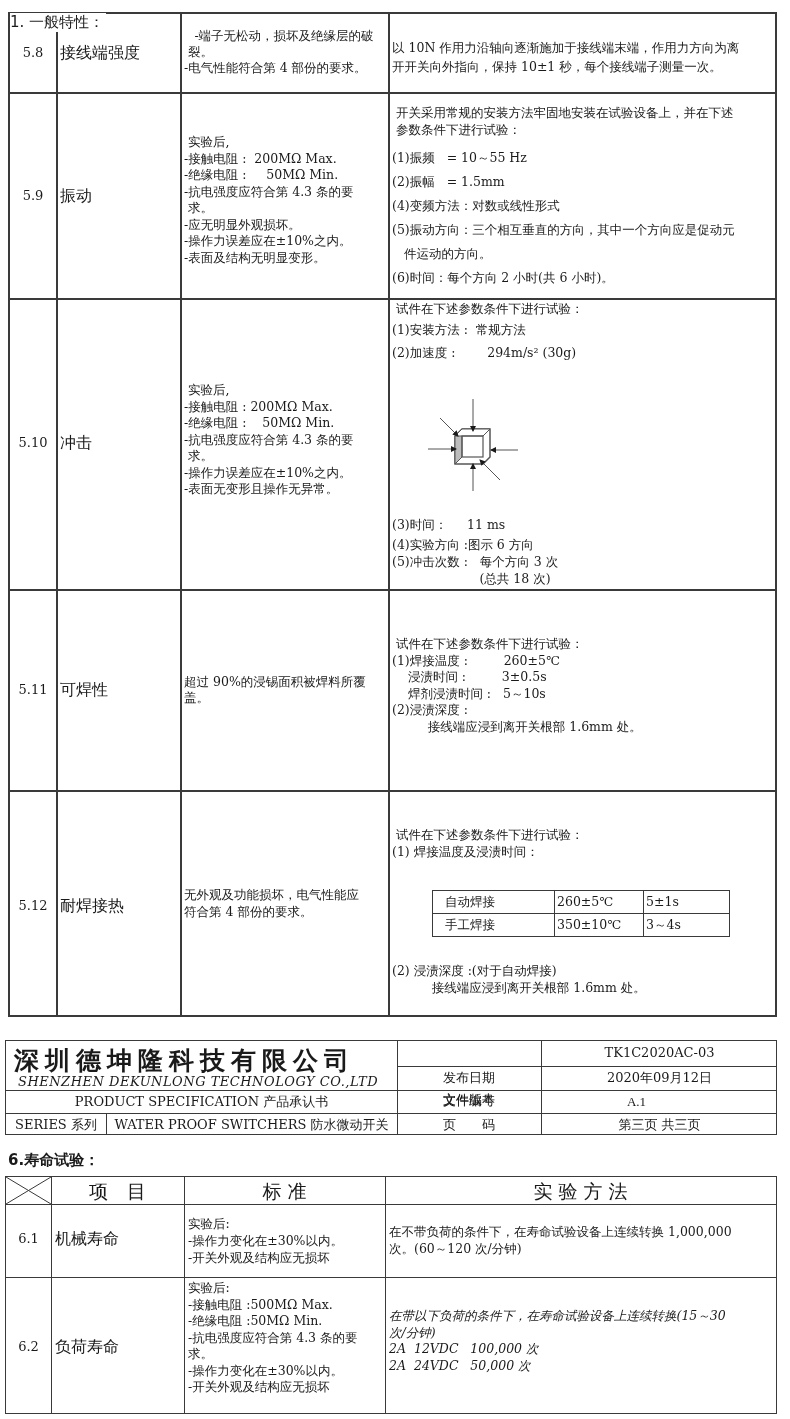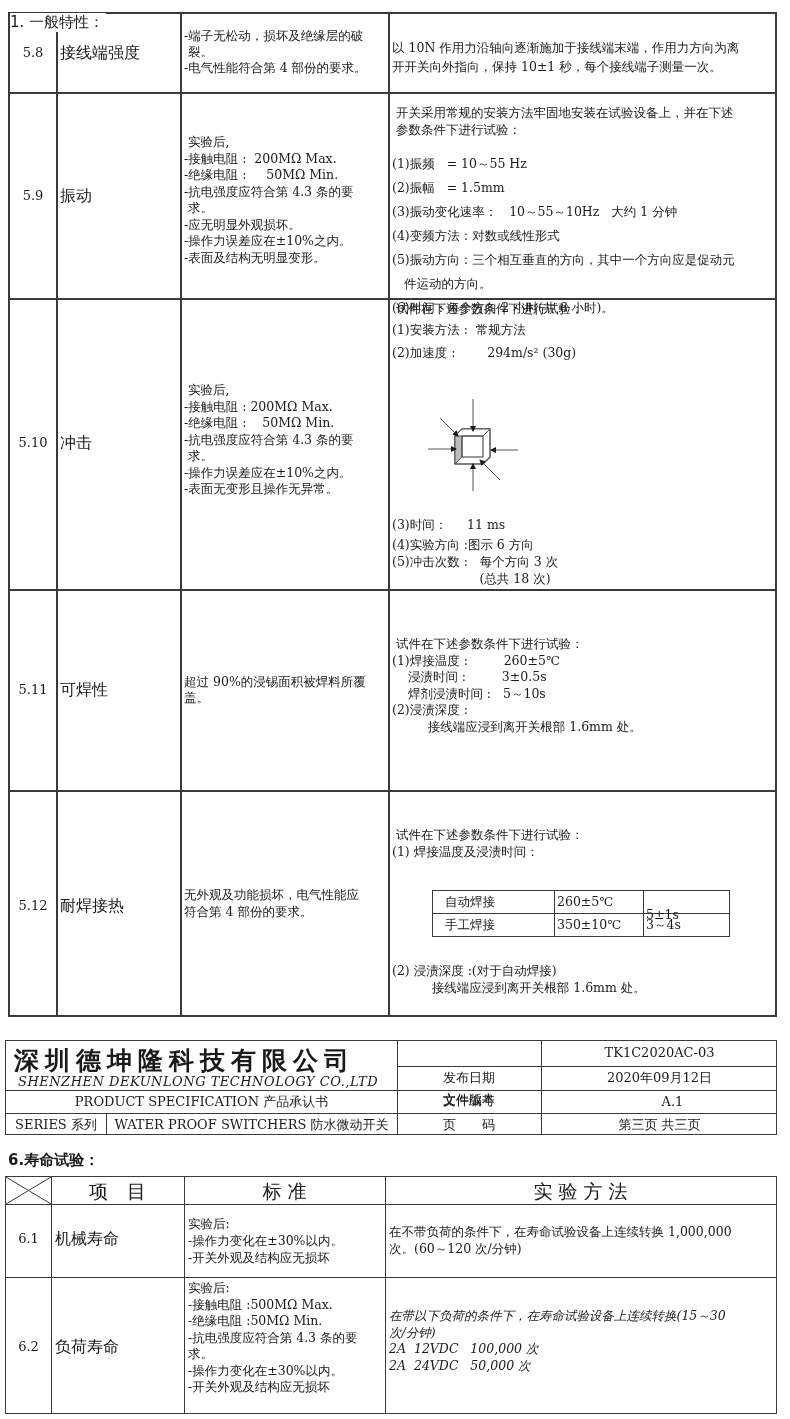--- a/index.html
+++ b/index.html
@@ -45,21 +45,21 @@
   <div class="hline" style="top:78px"></div>
   <div class="hline" style="top:284px"></div>
   <div class="hline" style="top:575px"></div>
   <div class="hline" style="top:776px"></div>
 
   <div class="section-title" style="left:0px; top:-1px; background:#fff; padding-right:2px;">1. 一般特性：</div>
 
   <div class="num" style="top:31px">5.8</div>
   <div class="item" style="top:29px">接线端强度</div>
   <div class="std" style="top:14px">
-    <div style="white-space: pre;">-端子无松动，损坏及绝缘层的破</div>
+    <div style="white-space: pre; text-align: center;">-端子无松动，损坏及绝缘层的破</div>
     <div style="white-space: pre;"> 裂。</div>
     <div style="white-space: pre;">-电气性能符合第 4 部份的要求。</div>
   </div>
   <div class="meth" style="top:24px; line-height:19px;">
     <div style="white-space: pre;">以 10N 作用力沿轴向逐渐施加于接线端末端，作用力方向为离</div>
     <div style="white-space: pre;">开开关向外指向，保持 10±1 秒，每个接线端子测量一次。</div>
   </div>
 
   <div class="num" style="top:174px">5.9</div>
   <div class="item" style="top:172px">振动</div>
@@ -68,24 +68,23 @@
     <div style="white-space: pre;">-接触电阻 :  200MΩ Max.</div>
     <div style="white-space: pre;">-绝缘电阻 :     50MΩ Min.</div>
     <div style="white-space: pre;">-抗电强度应符合第 4.3 条的要</div>
     <div style="white-space: pre;"> 求。</div>
     <div style="white-space: pre;">-应无明显外观损坏。</div>
     <div style="white-space: pre;">-操作力误差应在±10%之内。</div>
     <div style="white-space: pre;">-表面及结构无明显变形。</div>
   </div>
   <div class="meth" style="top:80px; line-height:24px;">
     <div style="line-height: 17px; white-space: pre; margin-top: 10px;"> 开关采用常规的安装方法牢固地安装在试验设备上，并在下述</div>
-    <div style="line-height: 17px; margin-bottom: 14px; white-space: pre;"> 参数条件下进行试验：</div>
+    <div style="line-height: 17px; margin-bottom: 8px; white-space: pre;"> 参数条件下进行试验：</div>
     <div style="white-space: pre;">(1)振频   = 10～55 Hz</div>
     <div style="white-space: pre;">(2)振幅   = 1.5mm</div>
-    <div style="white-space: pre;">(3)振动变化速率：   10～55～10Hz   大约 1 分钟</div>
     <div style="white-space: pre;">(4)变频方法：对数或线性形式</div>
     <div style="white-space: pre;">(5)振动方向：三个相互垂直的方向，其中一个方向应是促动元</div>
     <div style="white-space: pre;">   件运动的方向。</div>
     <div style="white-space: pre;">(6)时间：每个方向 2 小时(共 6 小时)。</div>
   </div>
 
   <div class="num" style="top:421px">5.10</div>
   <div class="item" style="top:419px">冲击</div>
   <div class="std" style="top:368px; line-height:16.5px;">
     <div style="white-space: pre;"> 实验后,</div>
@@ -153,21 +152,21 @@
     <div style="white-space: pre;"> 试件在下述参数条件下进行试验：</div>
     <div style="white-space: pre;">(1) 焊接温度及浸渍时间：</div>
   </div>
 
   <div class="abs" style="left:422px; top:876px; width:298px; height:47px; border:1.5px solid #3a3a3a; font-size:12.5px;">
     <div class="abs" style="left:0; right:0; top:22px; border-top:1px solid #3a3a3a;"></div>
     <div class="abs" style="top:0; bottom:0; left:121px; border-left:1px solid #3a3a3a;"></div>
     <div class="abs" style="top:0; bottom:0; left:210px; border-left:1px solid #3a3a3a;"></div>
     <div class="abs" style="left:12px; top:3px;">自动焊接</div>
     <div class="abs" style="left:124px; top:3px;">260±5℃</div>
-    <div class="abs" style="left:213px; top:16px;">5±1s</div>
+    <div class="abs" style="left:213px; top:3px;">5±1s</div>
     <div class="abs" style="left:12px; top:26px;">手工焊接</div>
     <div class="abs" style="left:124px; top:26px;">350±10℃</div>
     <div class="abs" style="left:213px; top:26px;">3～4s</div>
   </div>
   <div class="meth" style="top:948px; line-height:17px;">
     <div style="white-space: pre;">(2) 浸渍深度 :(对于自动焊接)</div>
     <div style="white-space: pre;">          接线端应浸到离开关根部 1.6mm 处。</div>
   </div>
 </div>
 
@@ -183,21 +182,21 @@
   <div class="company-en">SHENZHEN DEKUNLONG TECHNOLOGY CO.,LTD</div>
   <div class="hdr-cell" style="left:0; width:391px; top:50px;">PRODUCT SPECIFICATION 产品承认书</div>
   <div class="hdr-cell" style="left:0; width:100px; top:73px;">SERIES 系列</div>
   <div class="hdr-cell" style="left:100px; width:291px; top:73px;">WATER PROOF SWITCHERS 防水微动开关</div>
 
   <div class="hdr-cell" style="left:391px; width:144px; top:1px;margin-top:48px;">文件编号</div>
   <div class="hdr-cell" style="left:535px; width:237px; top:1px;">TK1C2020AC-03</div>
   <div class="hdr-cell" style="left:391px; width:144px; top:26px;">发布日期</div>
   <div class="hdr-cell" style="left:535px; width:237px; top:26px;">2020年09月12日</div>
   <div class="hdr-cell" style="left:391px; width:144px; top:48px;">文件版本</div>
-  <div class="hdr-cell" style="left:548px; width:237px; top:50px;">A.1</div>
+  <div class="hdr-cell" style="left:512px; width:237px; top:50px;font-family:Liberation Serif, serif;">A.1</div>
   <div class="hdr-cell" style="left:391px; width:144px; top:73px;">页　　码</div>
   <div class="hdr-cell" style="left:535px; width:237px; top:73px;">第三页  共三页</div>
 </div>
 
 <div class="section-title" style="left:8px; top:1151px; font-weight:bold;">6.寿命试验：</div>
 
 <div class="t2">
   <div class="vline" style="left:45px"></div>
   <div class="vline" style="left:178px"></div>
   <div class="vline" style="left:379px"></div>

